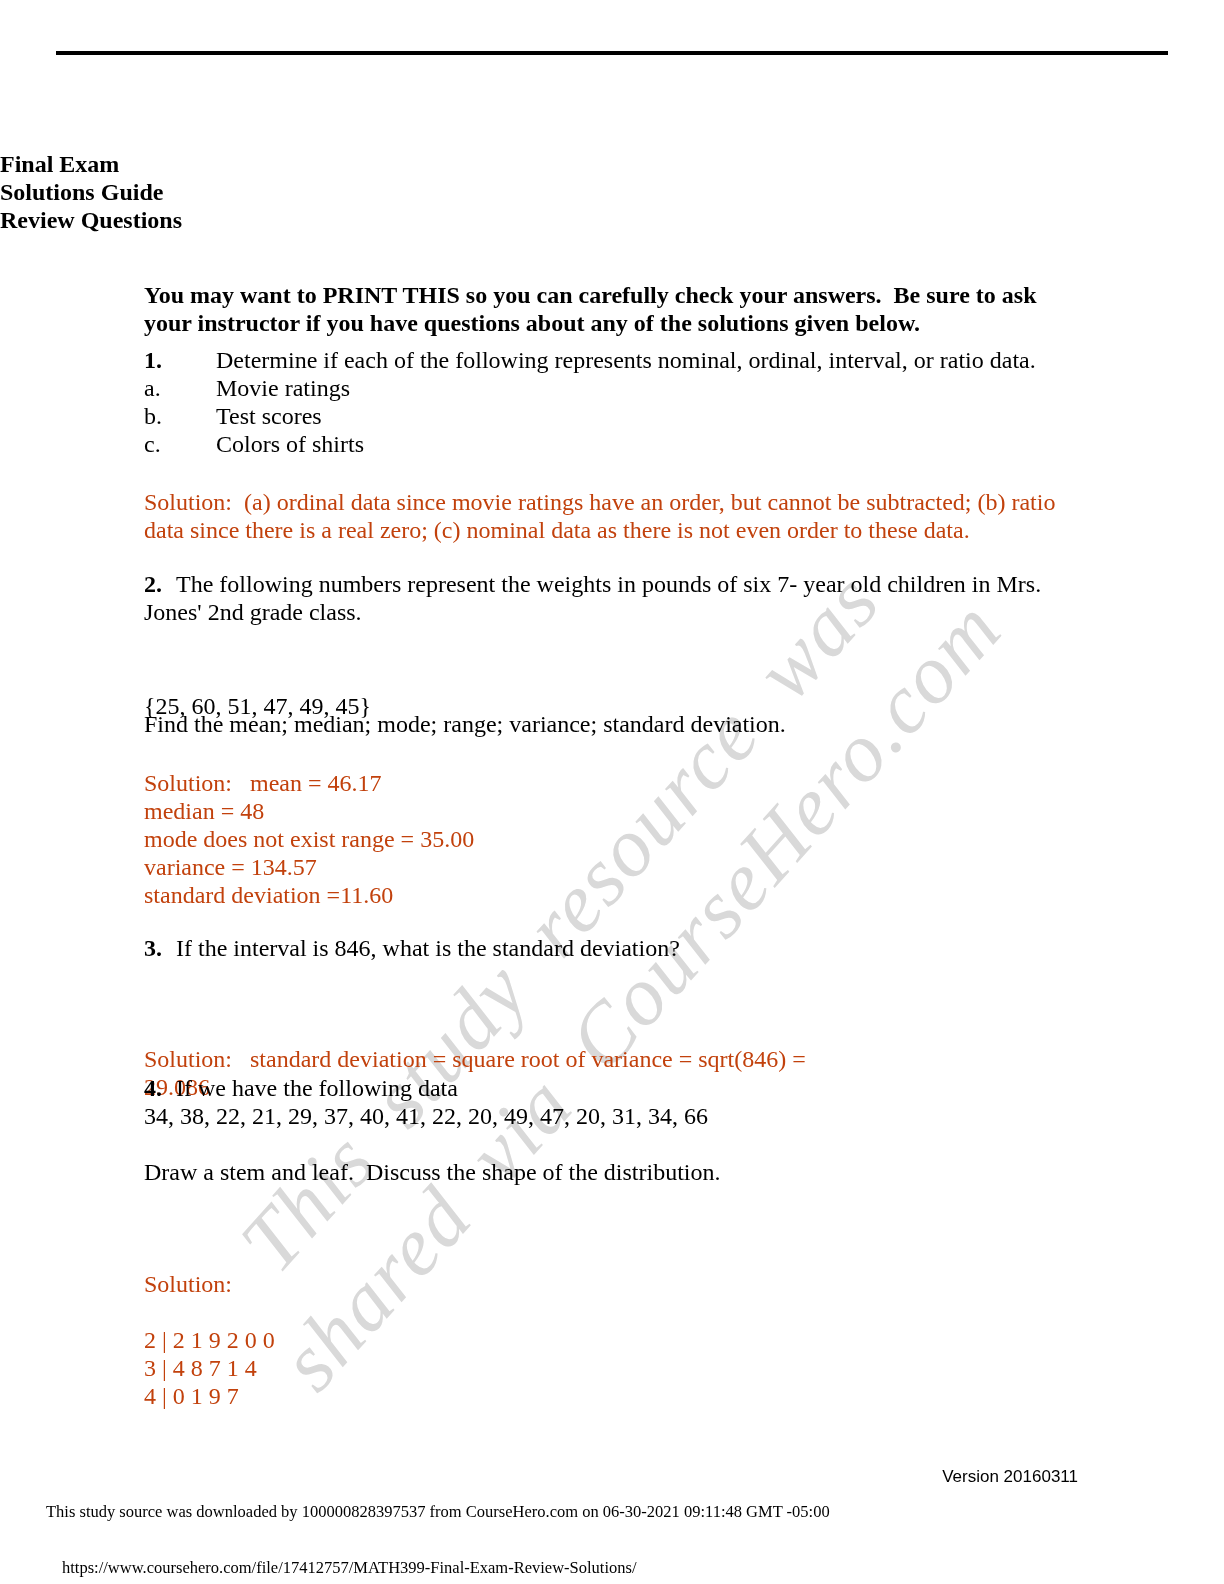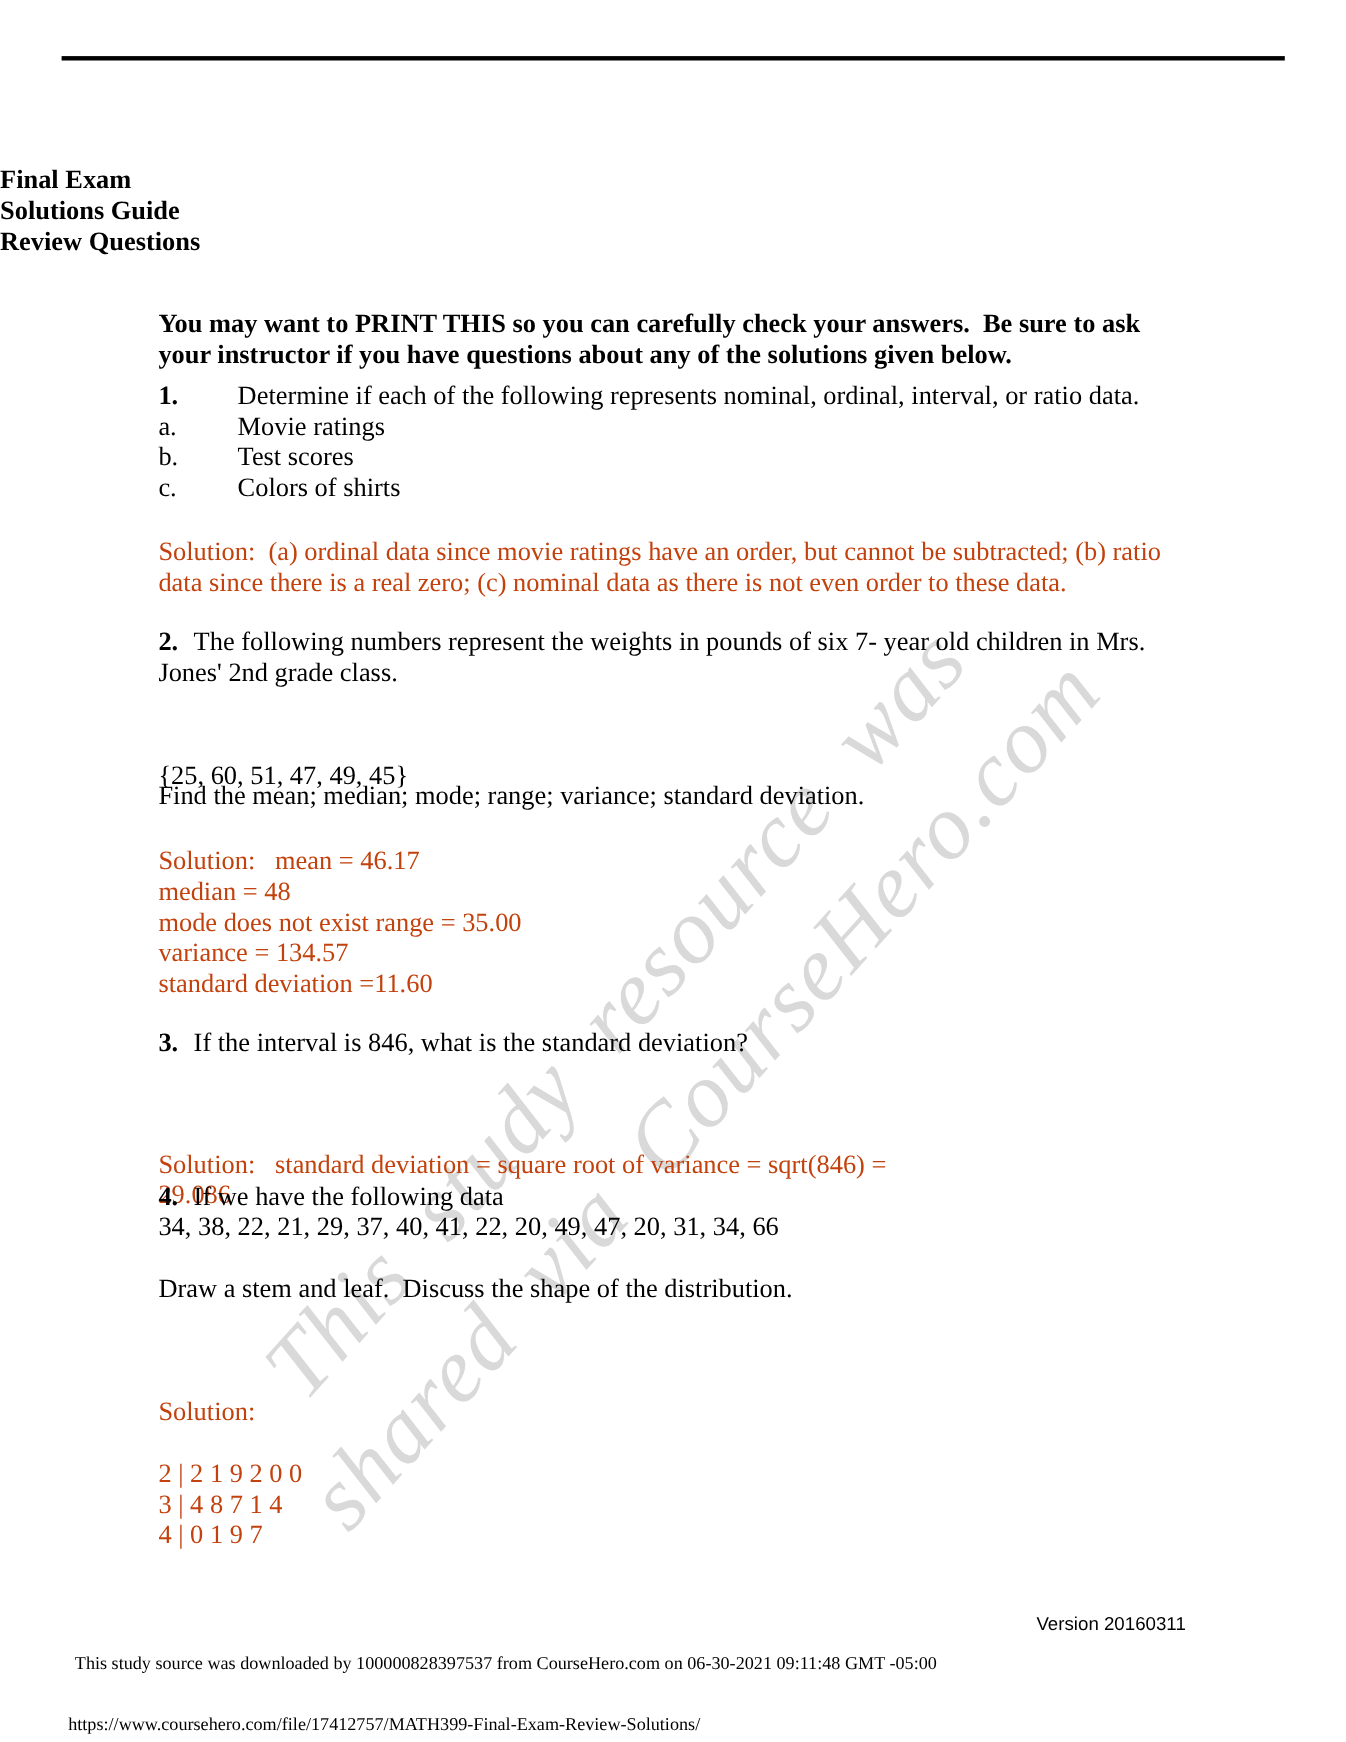--- a/index.html
+++ b/index.html
@@ -53,21 +53,21 @@
 
   .footer-version {
     position: absolute;
     top: 1467px; right: 146px;
     font-family: "Liberation Sans", "DejaVu Sans", sans-serif;
     font-size: 17px;
     line-height: 20px;
   }
   .footer-note {
     position: absolute;
-    left: 68px; top: 1502px;
+    left: 46px; top: 1502px;
     font-size: 16.5px;
     line-height: 20px;
     text-align: center;
   }
   .footer-url {
     position: absolute;
     left: 62px; top: 1558px;
     font-size: 16.5px;
     line-height: 20px;
     font-family: Liberation Serif, serif;

